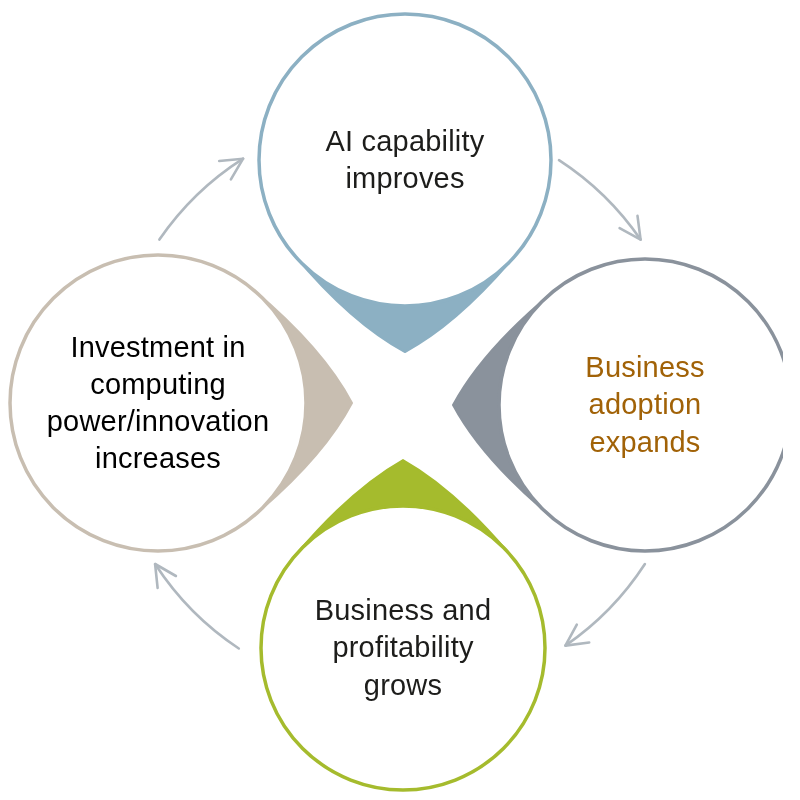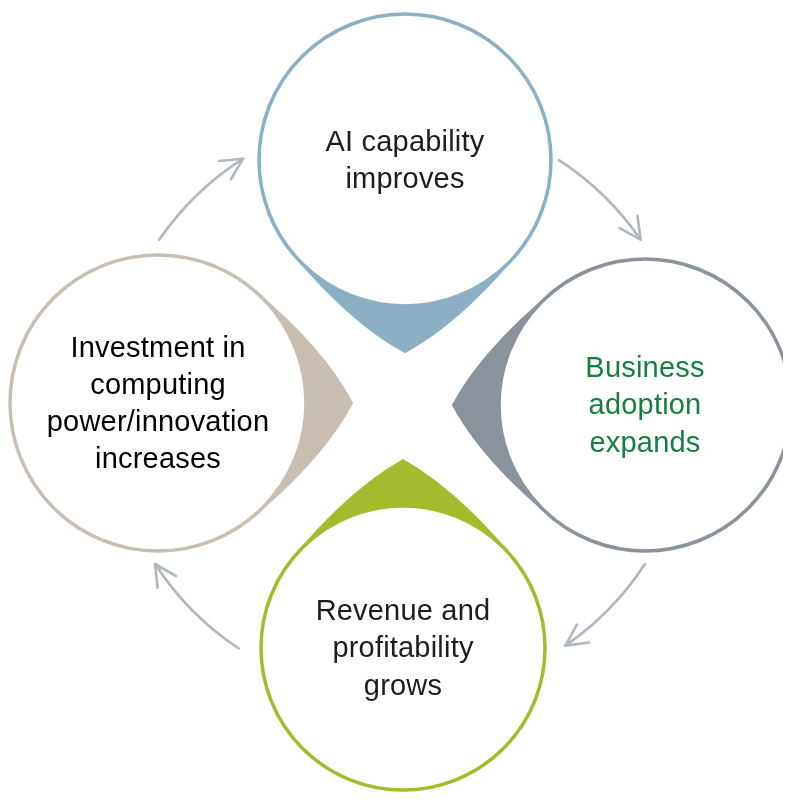--- a/index.html
+++ b/index.html
@@ -44,23 +44,23 @@
       <path d="M 551.2 516.8 Q 481.8 458.7 453.0 405.0 Q 481.8 351.3 551.2 293.2 Z" fill="#8a929c" stroke="#8a929c" stroke-width="2" stroke-linejoin="round"></path>
       <circle cx="645" cy="405" r="146" fill="#ffffff" stroke="#8a929c" stroke-width="3.5"></circle>
       <path d="M 294.2 556.7 Q 350.8 489.3 403.0 460.0 Q 455.2 489.3 511.8 556.7 Z" fill="#a5bb2d" stroke="#a5bb2d" stroke-width="2" stroke-linejoin="round"></path>
       <circle cx="403" cy="648" r="142" fill="#ffffff" stroke="#a5bb2d" stroke-width="3.5"></circle>
       <path d="M 253.1 289.6 Q 323.4 348.6 352.0 403.0 Q 323.4 457.4 253.1 516.4 Z" fill="#c8beb1" stroke="#c8beb1" stroke-width="2" stroke-linejoin="round"></path>
       <circle cx="158" cy="403" r="148" fill="#ffffff" stroke="#c8beb1" stroke-width="3.5"></circle>
     </svg>
 
   <div class="node-label" style="left: 259px; top: 14px; width: 292px; height: 292px; color: rgb(29, 29, 27);">AI capability
 improves</div>
-  <div class="node-label" style="left: 499px; top: 259px; width: 292px; height: 292px; color: #15803d;">Business
+  <div class="node-label" style="left: 499px; top: 259px; width: 292px; height: 292px; color: #a16207;">Business
 adoption
 expands</div>
-  <div class="node-label" style="left: 261px; top: 506px; width: 284px; height: 284px; color: rgb(29, 29, 27);">Revenue and
+  <div class="node-label" style="left: 261px; top: 506px; width: 284px; height: 284px; color: rgb(29, 29, 27);">Business and
 profitability
 grows</div>
   <div class="node-label" style="left: 10px; top: 255px; width: 296px; height: 296px; color: #000000;">Investment in
 computing
 power/innovation
 increases</div>
 </div>
 
 </body></html>

